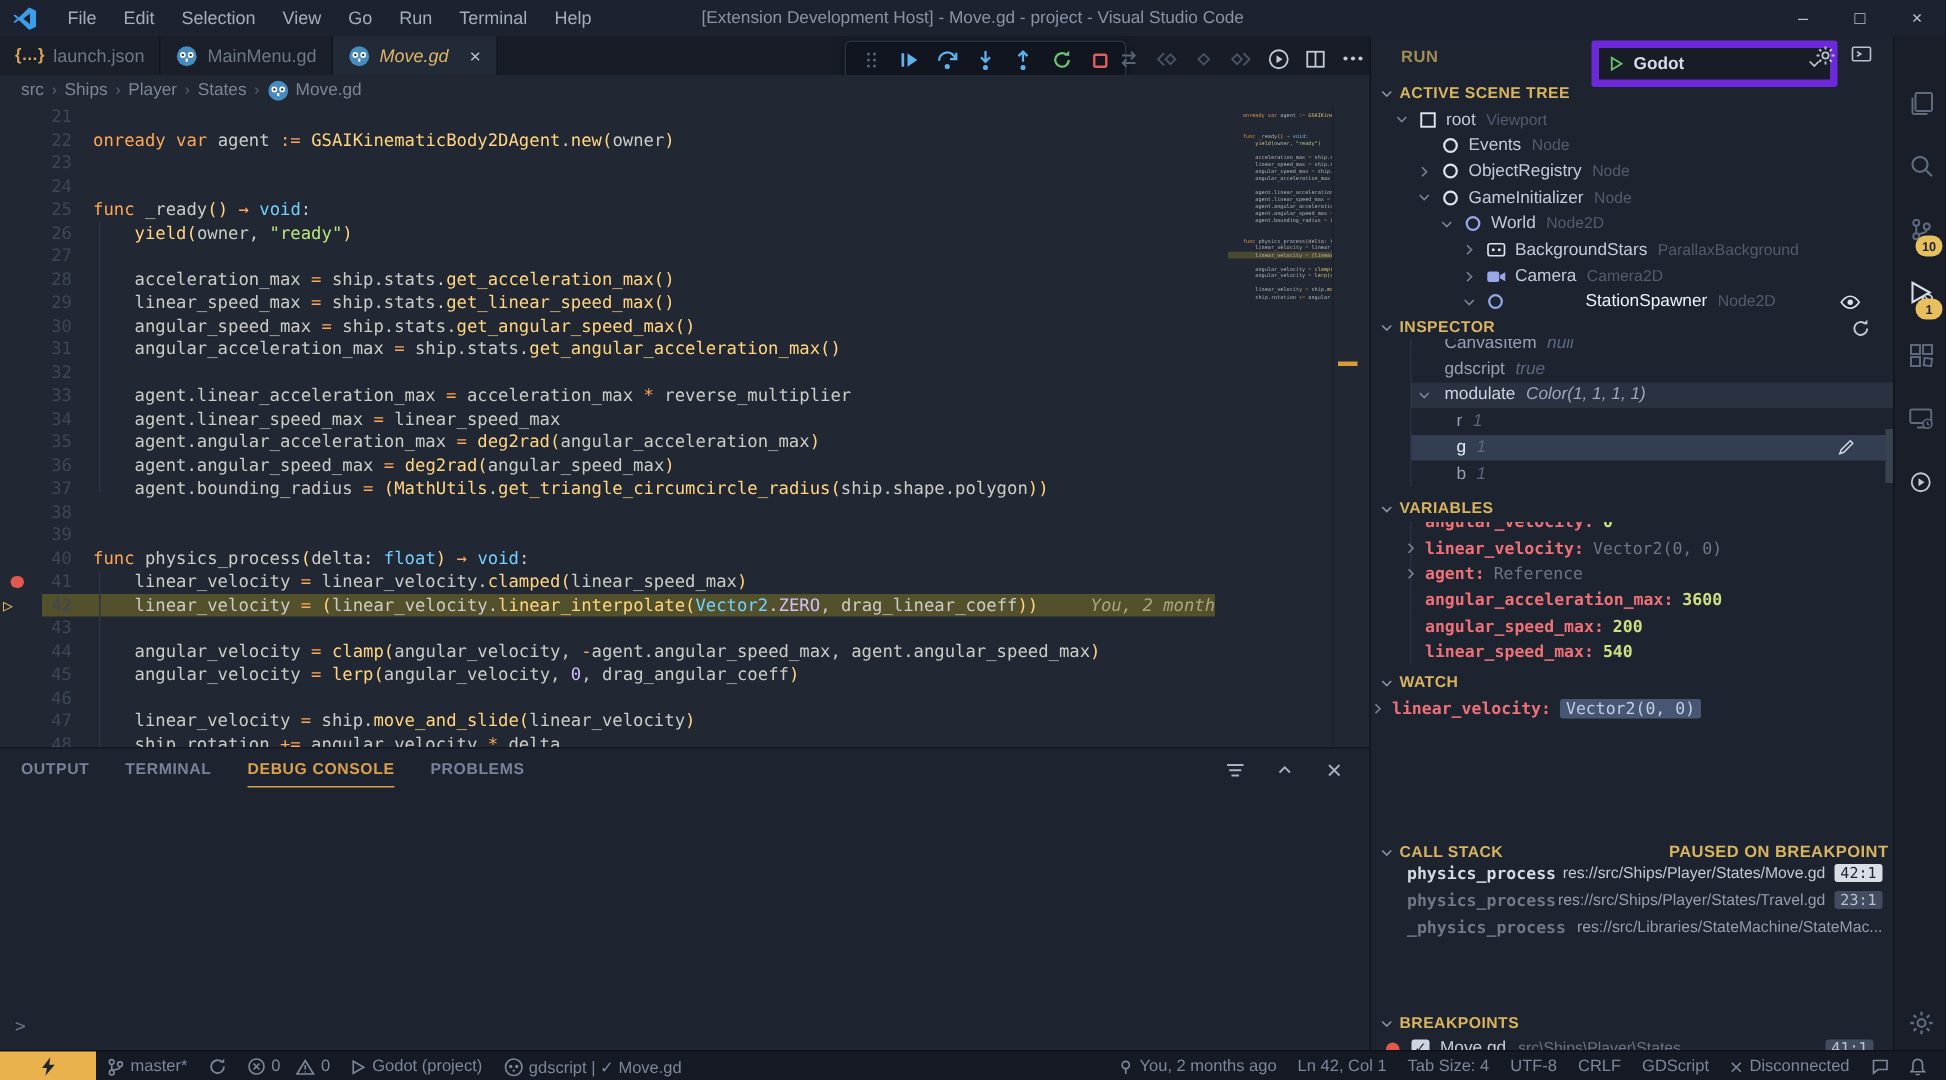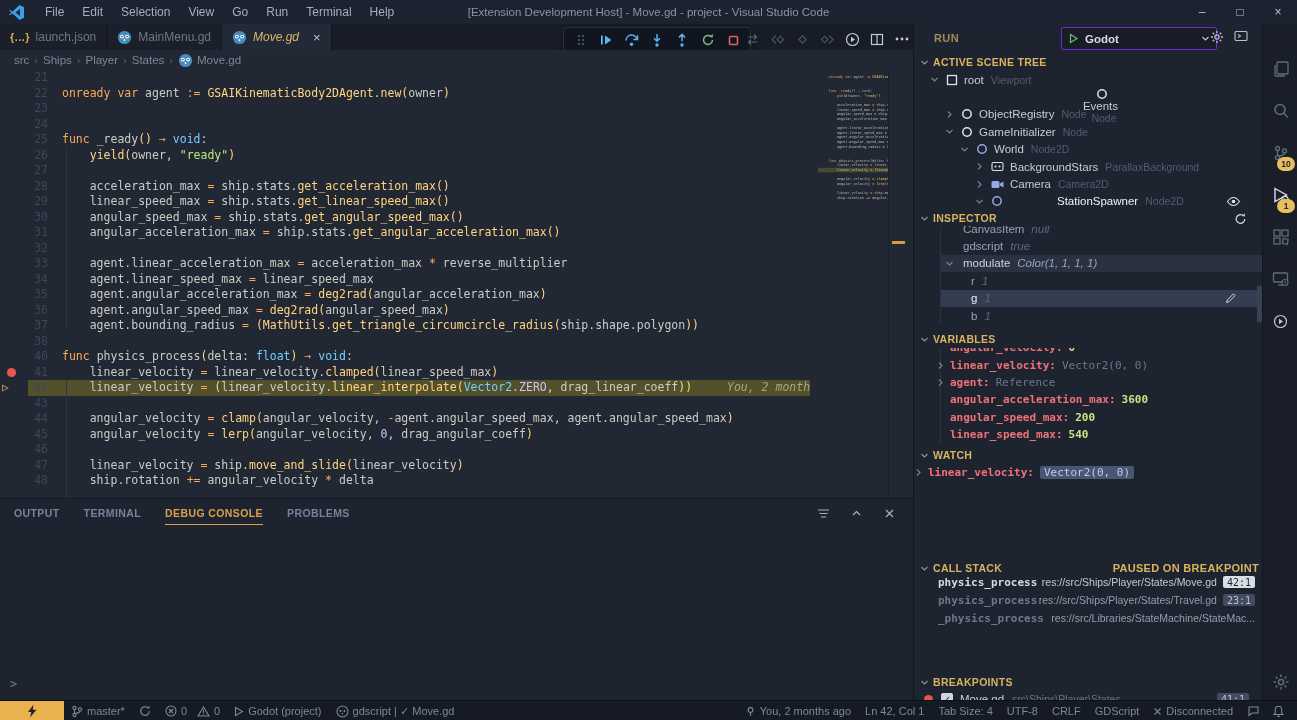--- a/index.html
+++ b/index.html
@@ -67,21 +67,21 @@
   .panel-tab{font-size:10.5px;letter-spacing:.4px;color:#78829a;padding:4px 0 5px;font-weight:bold;}
   .panel-tab.active{color:#dba04e;border-bottom:1px solid #dba04e;}
   #panel-actions{position:absolute;right:14px;top:4px;display:flex;gap:13px;align-items:center;color:#aab2c2;}
   #panel-prompt{position:absolute;left:10px;bottom:10px;color:#6f7a92;font-size:12px;}
 
   
   #sidebar{position:absolute;left:913px;top:24px;width:349px;height:676px;background:#1e2330;border-left:1px solid #11151d;}
   #run-row{position:absolute;left:0;top:0;width:100%;height:28px;display:flex;align-items:center;}
   #run-label{margin-left:20px;color:#a08c55;font-size:11px;font-weight:bold;letter-spacing:.4px;}
   #launch-select{position:absolute;left:147px;top:3px;width:142px;height:21px;background:#171c26;
-                 border:1px solid #6d28d9;border-radius:2px;display:flex;align-items:center;padding:0 6px;gap:6px;}
+                 border:5px solid #6d28d9;border-radius:2px;display:flex;align-items:center;padding:0 6px;gap:6px;}
   #launch-select .cfg{color:#d7dce6;font-size:11.5px;font-weight:bold;flex:1;}
   #run-gear{position:absolute;left:296px;top:6px;color:#b9c1cf;}
   #run-console-ic{position:absolute;left:320px;top:6px;color:#b9c1cf;}
 
   .sec-header{position:absolute;left:0;width:100%;height:16px;display:flex;align-items:center;gap:4px;padding-left:6px;}
   .sec-header .sec-title{color:#d8b45e;font-size:10.5px;font-weight:bold;letter-spacing:.3px;}
   .sec-header .chev{color:#8a93a6;}
   .sec-badge{margin-left:auto;margin-right:10px;color:#d8b45e;font-size:11px;font-weight:bold;letter-spacing:.3px;}
 
   .rows{position:absolute;left:0;width:100%;overflow:hidden;}
@@ -343,20 +343,21 @@
         <div class="code-line"><span class="ln">29</span><span class="lt"><span class="tk-t">    linear_speed_max </span><span class="tk-k">=</span><span class="tk-t"> ship.stats.</span><span class="tk-f">get_linear_speed_max()</span></span></div>
         <div class="code-line"><span class="ln">30</span><span class="lt"><span class="tk-t">    angular_speed_max </span><span class="tk-k">=</span><span class="tk-t"> ship.stats.</span><span class="tk-f">get_angular_speed_max()</span></span></div>
         <div class="code-line"><span class="ln">31</span><span class="lt"><span class="tk-t">    angular_acceleration_max </span><span class="tk-k">=</span><span class="tk-t"> ship.stats.</span><span class="tk-f">get_angular_acceleration_max()</span></span></div>
         <div class="code-line"><span class="ln">32</span><span class="lt"></span></div>
         <div class="code-line"><span class="ln">33</span><span class="lt"><span class="tk-t">    agent.linear_acceleration_max </span><span class="tk-k">=</span><span class="tk-t"> acceleration_max </span><span class="tk-k">*</span><span class="tk-t"> reverse_multiplier</span></span></div>
         <div class="code-line"><span class="ln">34</span><span class="lt"><span class="tk-t">    agent.linear_speed_max </span><span class="tk-k">=</span><span class="tk-t"> linear_speed_max</span></span></div>
         <div class="code-line"><span class="ln">35</span><span class="lt"><span class="tk-t">    agent.angular_acceleration_max </span><span class="tk-k">=</span><span class="tk-t"> </span><span class="tk-f">deg2rad(</span><span class="tk-t">angular_acceleration_max</span><span class="tk-f">)</span></span></div>
         <div class="code-line"><span class="ln">36</span><span class="lt"><span class="tk-t">    agent.angular_speed_max </span><span class="tk-k">=</span><span class="tk-t"> </span><span class="tk-f">deg2rad(</span><span class="tk-t">angular_speed_max</span><span class="tk-f">)</span></span></div>
         <div class="code-line"><span class="ln">37</span><span class="lt"><span class="tk-t">    agent.bounding_radius </span><span class="tk-k">=</span><span class="tk-t"> </span><span class="tk-f">(MathUtils</span><span class="tk-t">.</span><span class="tk-f">get_triangle_circumcircle_radius(</span><span class="tk-t">ship.shape.polygon</span><span class="tk-f">))</span></span></div>
         <div class="code-line"><span class="ln">38</span><span class="lt"></span></div>
+        <div class="code-line"><span class="ln">39</span><span class="lt"></span></div>
         <div class="code-line"><span class="ln">40</span><span class="lt"><span class="tk-k">func</span><span class="tk-t"> physics_process</span><span class="tk-f">(</span><span class="tk-t">delta: </span><span class="tk-b">float</span><span class="tk-f">)</span><span class="tk-t"> </span><span class="tk-k">→</span><span class="tk-t"> </span><span class="tk-b">void</span><span class="tk-t">:</span></span></div>
         <div class="code-line"><span class="bp-dot"></span><span class="ln">41</span><span class="lt"><span class="tk-t">    linear_velocity </span><span class="tk-k">=</span><span class="tk-t"> linear_velocity.</span><span class="tk-f">clamped(</span><span class="tk-t">linear_speed_max</span><span class="tk-f">)</span></span></div>
         <div class="code-line exec"><span class="exec-arrow">▷</span><span class="ln">42</span><span class="lt"><span class="tk-t">    linear_velocity </span><span class="tk-k">=</span><span class="tk-t"> </span><span class="tk-f">(</span><span class="tk-t">linear_velocity.</span><span class="tk-f">linear_interpolate(</span><span class="tk-b">Vector2</span><span class="tk-t">.</span><span class="tk-c">ZERO</span><span class="tk-t">, drag_linear_coeff</span><span class="tk-f">))</span></span><span class="blame">You, 2 months ago</span></div>
         <div class="code-line"><span class="ln">43</span><span class="lt"></span></div>
         <div class="code-line"><span class="ln">44</span><span class="lt"><span class="tk-t">    angular_velocity </span><span class="tk-k">=</span><span class="tk-t"> </span><span class="tk-f">clamp(</span><span class="tk-t">angular_velocity, </span><span class="tk-k">-</span><span class="tk-t">agent.angular_speed_max, agent.angular_speed_max</span><span class="tk-f">)</span></span></div>
         <div class="code-line"><span class="ln">45</span><span class="lt"><span class="tk-t">    angular_velocity </span><span class="tk-k">=</span><span class="tk-t"> </span><span class="tk-f">lerp(</span><span class="tk-t">angular_velocity, </span><span class="tk-c">0</span><span class="tk-t">, drag_angular_coeff</span><span class="tk-f">)</span></span></div>
         <div class="code-line"><span class="ln">46</span><span class="lt"></span></div>
         <div class="code-line"><span class="ln">47</span><span class="lt"><span class="tk-t">    linear_velocity </span><span class="tk-k">=</span><span class="tk-t"> ship.</span><span class="tk-f">move_and_slide(</span><span class="tk-t">linear_velocity</span><span class="tk-f">)</span></span></div>
         <div class="code-line"><span class="ln">48</span><span class="lt"><span class="tk-t">    ship.rotation </span><span class="tk-k">+=</span><span class="tk-t"> angular_velocity </span><span class="tk-k">*</span><span class="tk-t"> delta</span></span></div>
       </div>
@@ -482,21 +483,21 @@
             </svg>
           </span>
           <span style="margin: 0px 6px 0px 2px;">
             <svg width="12" height="12" viewBox="0 0 12 12" fill="none">
               <rect x="1.5" y="1.5" width="9" height="9" stroke="#dde3ee" stroke-width="1.3"></rect>
             </svg>
           </span>
           <span class="tree-name">root</span>
           <span class="tree-type">Viewport</span>
         </div>
-        <div class="row" style="padding-left: 31px; flex-direction: column;">
+        <div class="row" style="padding-left: 31px;">
           <span class="chev"></span>
           <span style="margin: 0px 6px 0px 2px;">
             <svg width="12" height="12" viewBox="0 0 12 12" fill="none">
               <circle cx="6" cy="6" r="4.2" stroke="#dde3ee" stroke-width="1.5"></circle>
             </svg>
           </span>
           <span class="tree-name">Events</span>
           <span class="tree-type">Node</span>
         </div>
         <div class="row" style="padding-left: 31px;">

